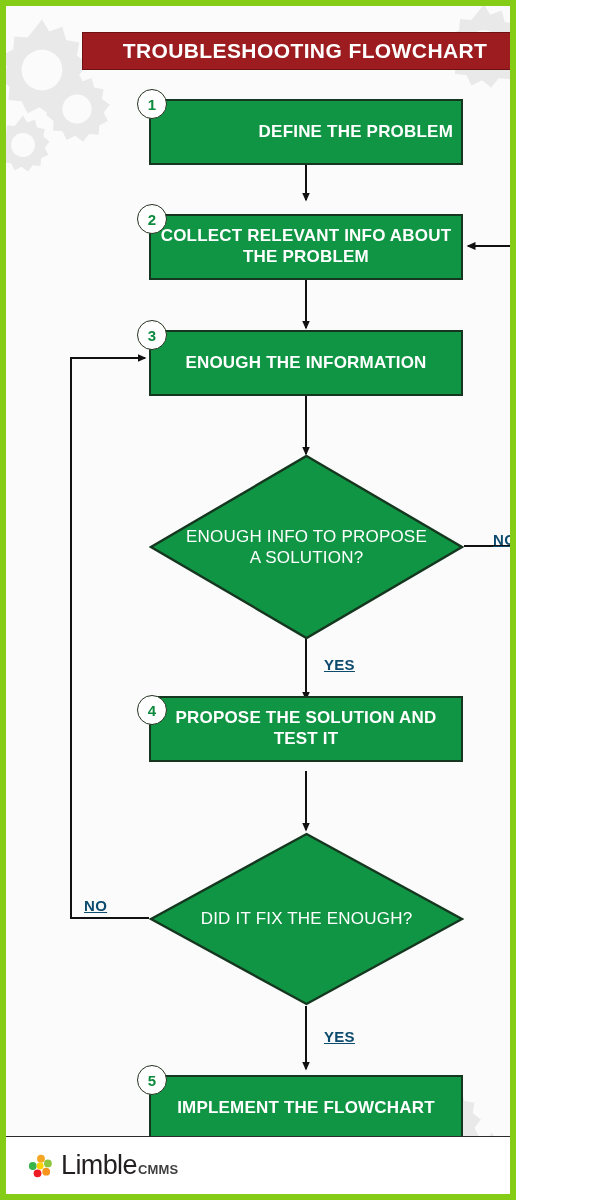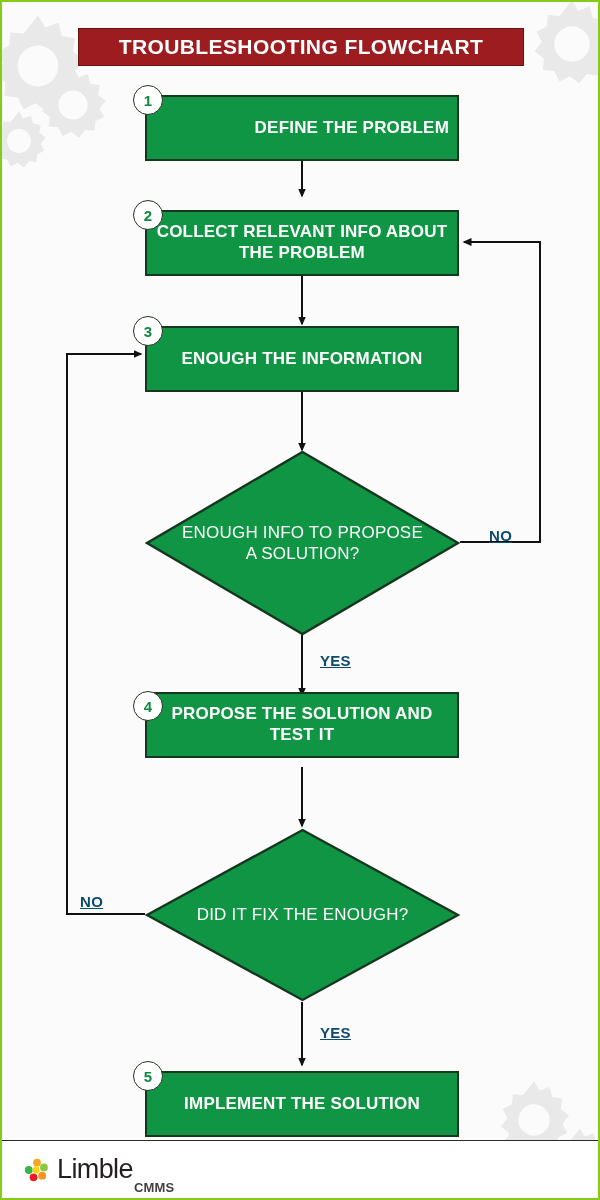--- a/index.html
+++ b/index.html
@@ -9,25 +9,25 @@
   }
   body {
     width: 600px;
     height: 1200px;
     font-family: "Liberation Sans", sans-serif;
     overflow: hidden;
   }
 
   #page {
     position: relative;
-    width: 600px;
+    width: 516px;
     height: 1200px;
     background: #fbfbfb;
     box-sizing: border-box;
-    border: 2px solid #84cc16;
+    border: 6px solid #84cc16;
     overflow: hidden;
   }
 
   
   .gears {
     position: absolute;
     inset: 0;
     pointer-events: none;
     z-index: 0;
   }
@@ -171,21 +171,21 @@
     line-height: 1;
   }
   .logo-sub {
     color: #3f3f3f;
     font-size: 13px;
     font-weight: bold;
     letter-spacing: 0.2px;
     line-height: 1;
     margin-left: 1px;
     align-self: flex-end;
-    padding-bottom: 4px;
+    padding-bottom: 18px;
   }
 </style>
 </head>
 <body>
 
 <div id="page">
 
   <div class="gears">
     <svg class="gear" style="left:-24px; top:4px;" width="120" height="120" viewBox="0 0 100 100">
       <path fill="currentColor" d="M50 8l6 10 11-4 3 11 11 2-2 11 9 7-7 9 5 10-10 5-1 11-11-1-7 9-9-7-10 5-5-10-11-1 1-11-9-7 7-9-5-10 10-5 1-11 11 1z"></path>
@@ -281,21 +281,21 @@
   </div>
 
   <div class="decision" style="left:143px; top:826px; width:315px; height:174px;">
     <svg width="315" height="174" viewBox="0 0 315 174">
       <polygon points="157.5,2 313,87 157.5,172 2,87" fill="#109544" stroke="#15361f" stroke-width="2.4"></polygon>
     </svg>
     <span class="dia-label">DID IT FIX THE ENOUGH?</span>
   </div>
 
   <div class="node proc" style="left:143px; top:1069px; width:314px; height:66px;">
-    <span>IMPLEMENT THE SOLUTION</span>
+    <span>IMPLEMENT THE FLOWCHART</span>
   </div>
   <div class="badge" style="left:131px; top:1059px;">
     <span>5</span>
   </div>
 
   <div class="branch-label" style="left:487px; top:525px;">NO</div>
   <div class="branch-label" style="left:318px; top:650px;">YES</div>
   <div class="branch-label" style="left:78px; top:891px;">NO</div>
   <div class="branch-label" style="left:318px; top:1022px;">YES</div>
 

